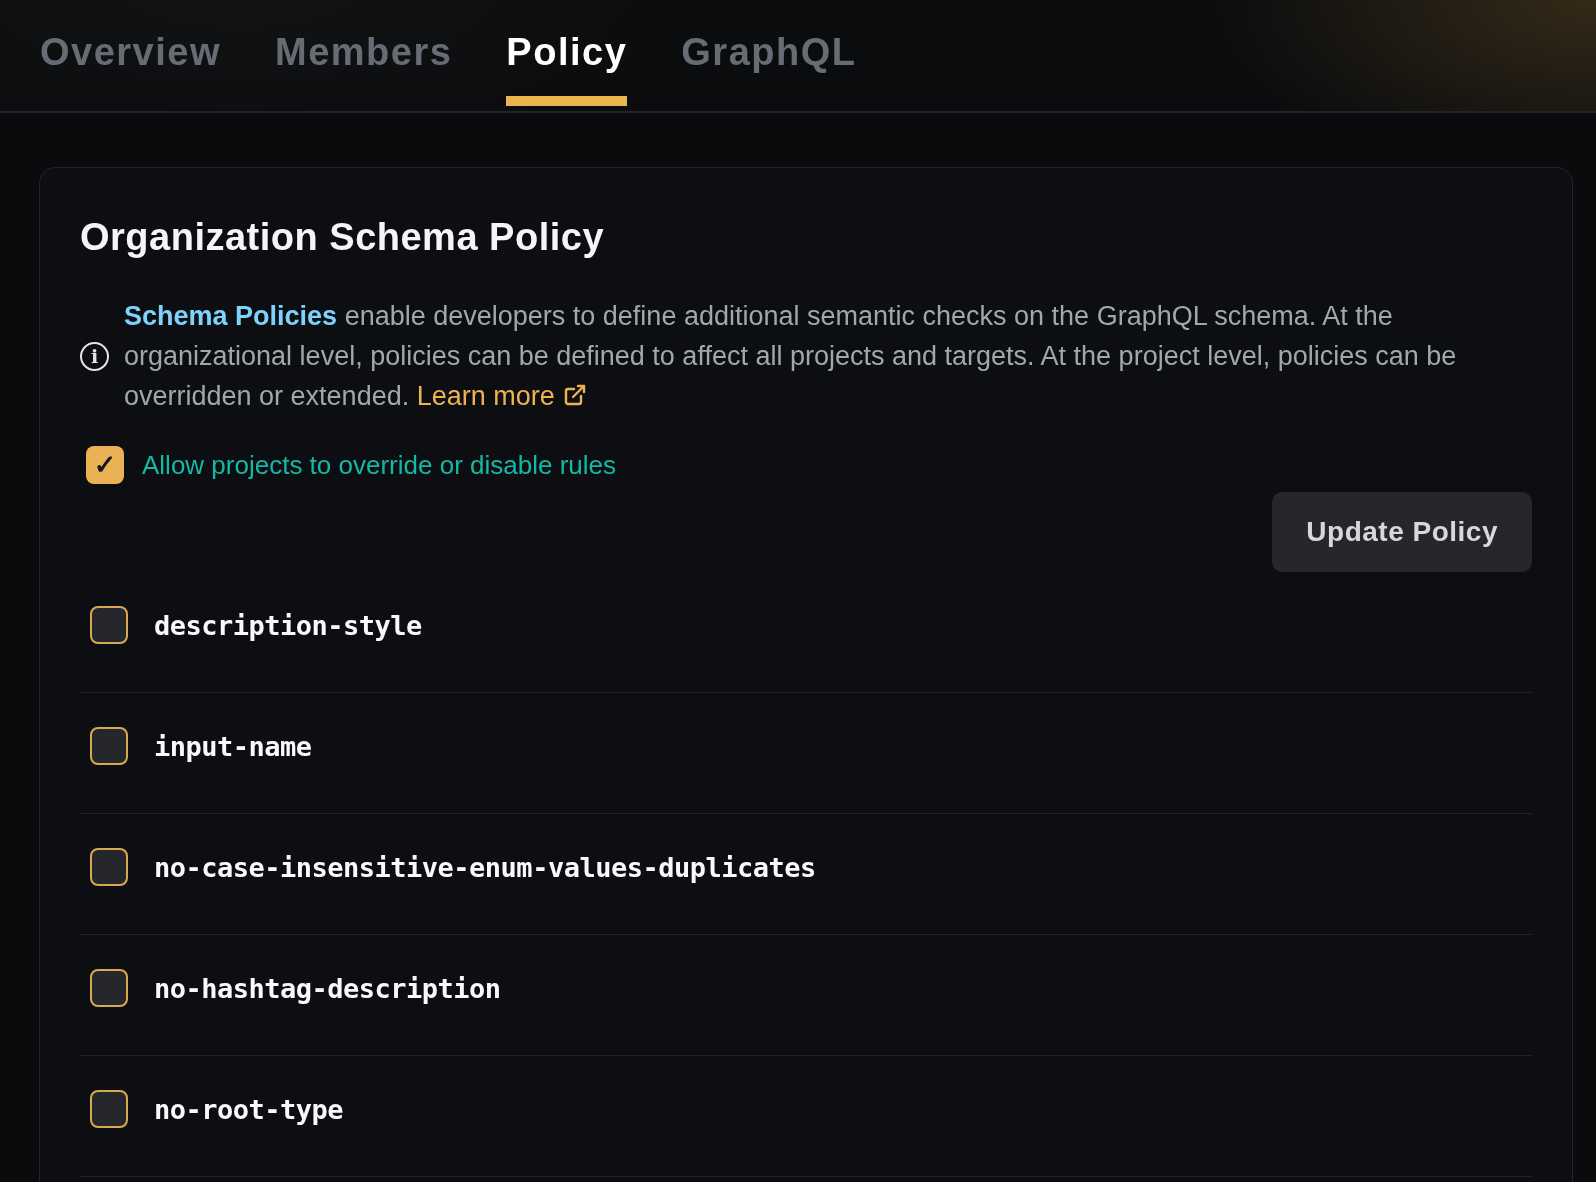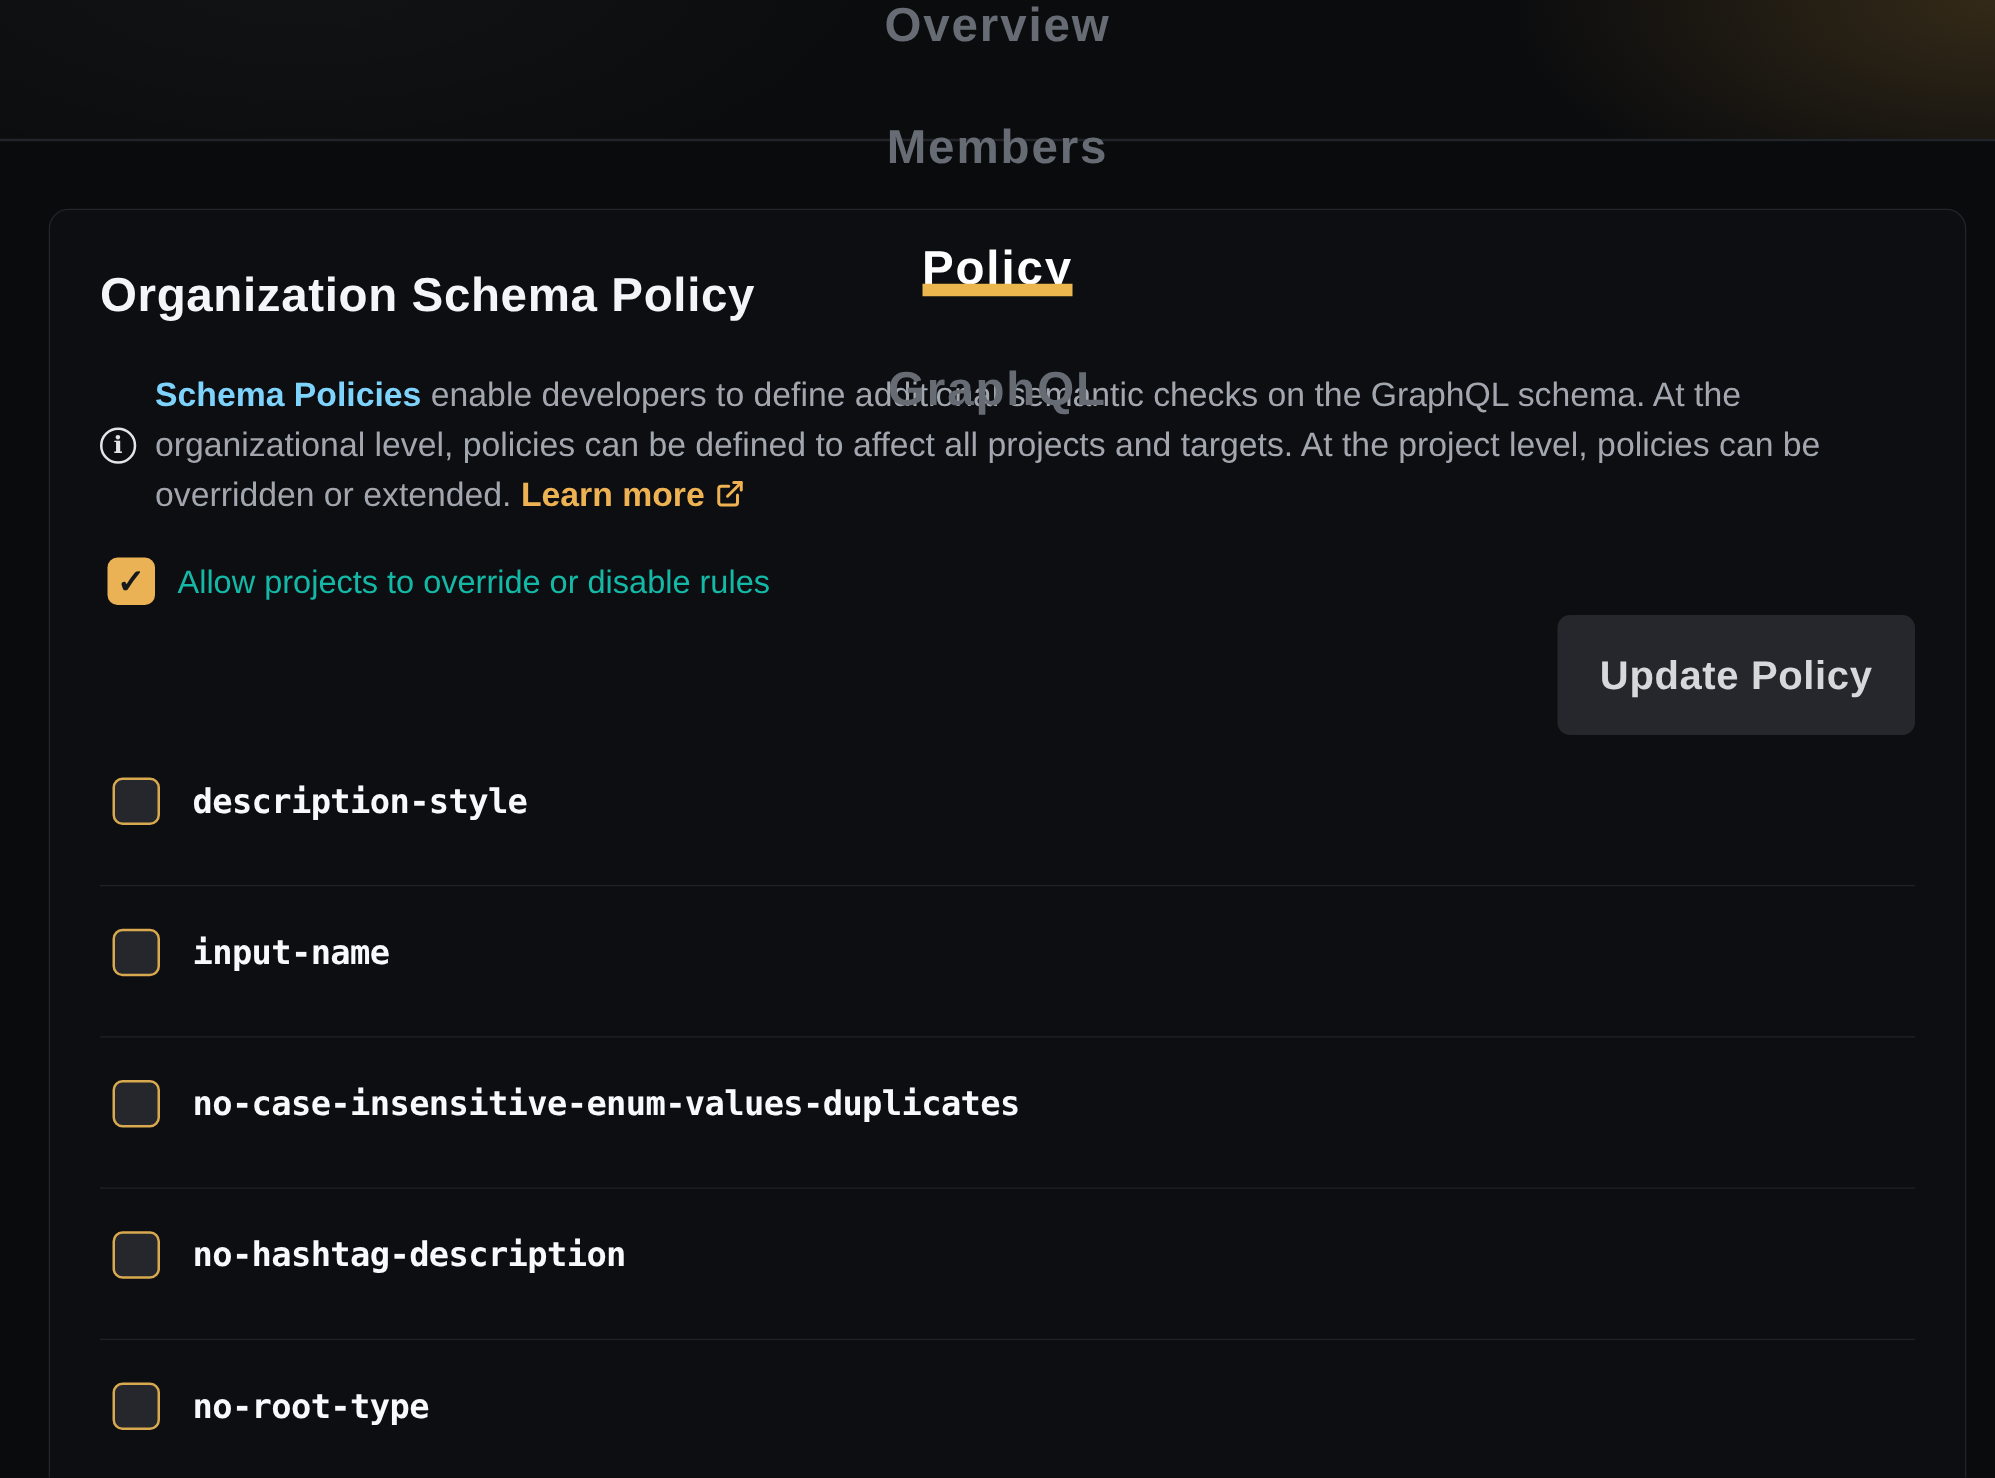--- a/index.html
+++ b/index.html
@@ -16,21 +16,20 @@
     height:113px;
     border-bottom:2px solid #232429;
     display:flex;
     align-items:center;
     gap:54px;
     padding:0 40px 6px 40px;
     background:
       radial-gradient(560px 260px at 100% 0%, rgba(216,160,62,0.20), rgba(216,160,62,0) 70%),
       radial-gradient(700px 300px at 15% -30%, rgba(255,255,255,0.03), rgba(255,255,255,0) 70%),
       #0b0c0e;
-    flex-direction: column;
   }
   .tab {
     position:relative;
     height:107px;
     display:flex;
     align-items:center;
     font-size:38px;
     font-weight:700;
     letter-spacing:1.5px;
     color:#676c74;
@@ -82,21 +81,21 @@
     display:flex; align-items:center; justify-content:center;
     font-family:"DejaVu Serif", serif;
     font-size:19px; font-weight:700;
     font-style:normal;
   }
   .info-text { max-width:1380px; }
   .info-lead { font-weight:700; color:#7dd3fc; }
   .learn-more {
     color:#efb253;
     text-decoration:none;
-    font-weight:700;
+    font-weight:400;
     white-space:nowrap;
   }
   .ext-icon { display:inline-block; vertical-align:-2px; margin-left:8px; }
 
   
   .checkbox {
     flex:none;
     width:38px; height:38px;
     border-radius:8px;
     display:flex; align-items:center; justify-content:center;
@@ -119,28 +118,28 @@
     padding-left:6px;
   }
   .override-label { font-size:26px; color:#14b8a6; }
 
   .actions-row {
     display:flex;
     justify-content:flex-end;
     margin-top:8px;
   }
   .update-btn {
-    height:96px;
+    height:80px;
     padding:0 34px;
     background:#26272c;
     border:none;
     border-radius:10px;
     color:#d6d8db;
     font-family:"Liberation Sans", sans-serif;
-    font-size:32px;
+    font-size:28px;
     font-weight:700;
     letter-spacing:0.5px;
     cursor:pointer;
   }
 
   
   .rules-list { margin-top:0; }
   .rule-row {
     display:flex;
     align-items:center;

